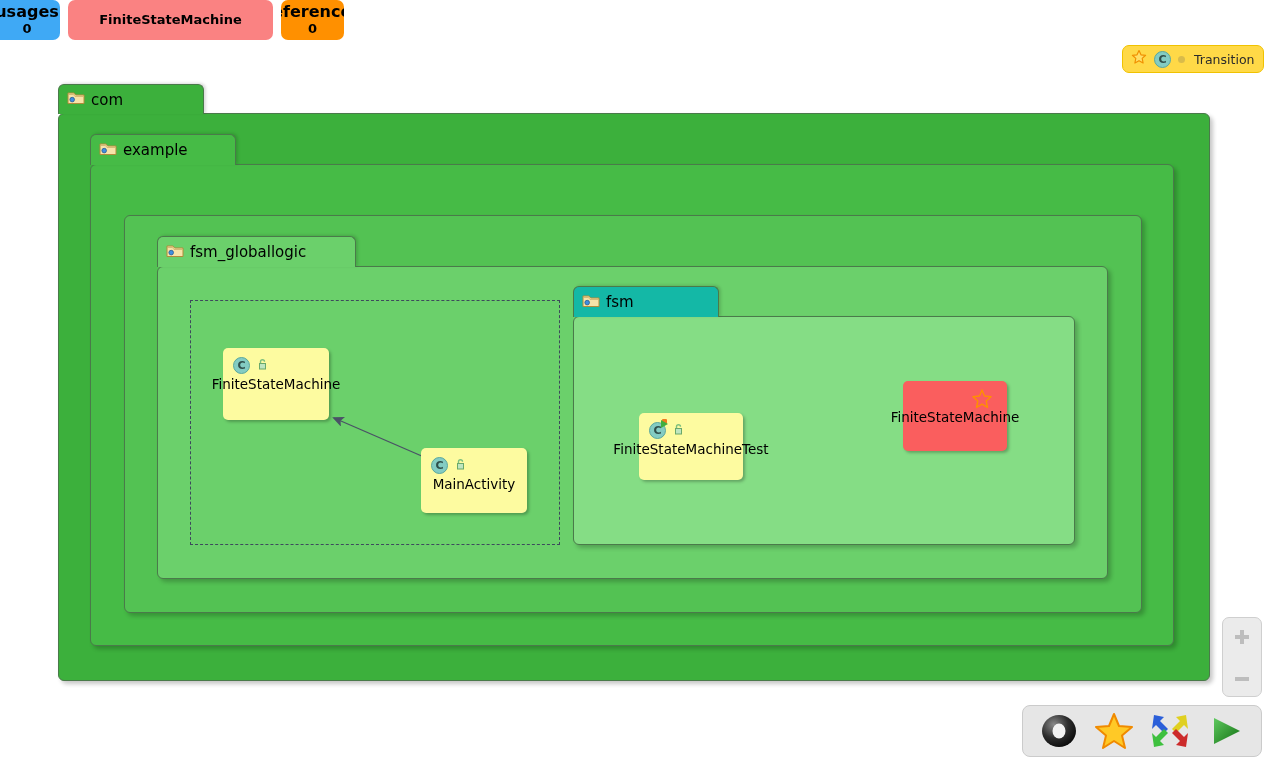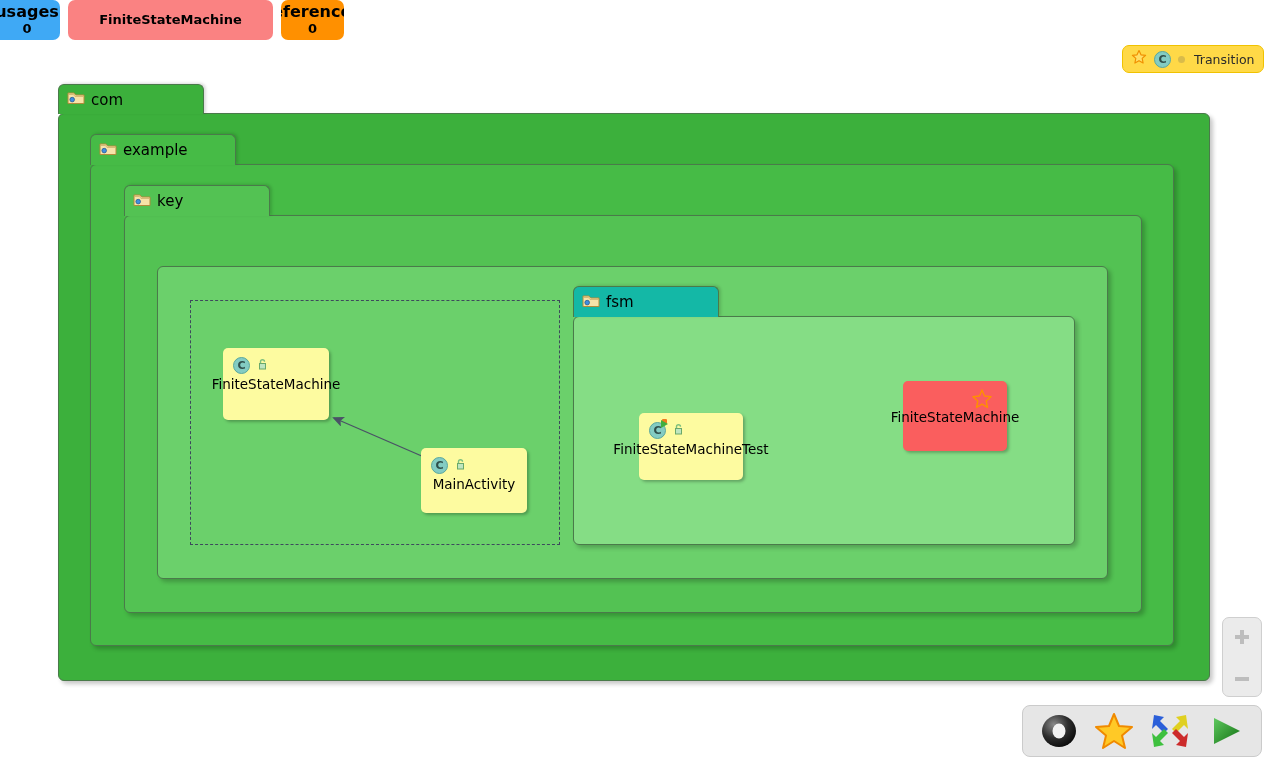--- a/index.html
+++ b/index.html
@@ -262,32 +262,32 @@
       <svg width="18" height="15" viewBox="0 0 18 15">
         <path d="M1,3 L1,13.5 L17,13.5 L17,5 L8.5,5 L7,3 Z" fill="#f7e3a8" stroke="#b08c3a" stroke-width="1"></path>
         <path d="M1,4.5 L6.5,4.5 L8,6.5 L16.5,6.5" fill="none" stroke="#cdb06a" stroke-width="0.8"></path>
         <circle cx="5.2" cy="9.6" r="2.3" fill="#3f8fe0" stroke="#245a95" stroke-width="0.8"></circle>
       </svg>
     </span>
     <span class="pkg-name">example</span>
   </div>
 
   <div class="pkg" id="pkg-key" style="left:124px; top:215px; width:1018px; height:398px; background:#53c253;"></div>
-  <div class="pkg-tab" id="tab-key" style="left:124px; top:185px; width:146px; height:31px; background:#53c253;">
+
+  <div class="pkg" id="pkg-fsmglobal" style="left:157px; top:266px; width:951px; height:313px; background:#6bd06b;"></div>
+  <div class="pkg-tab" id="tab-fsmglobal" style="left:157px; top:236px; width:199px; height:31px; background:#6bd06b;">
     <span class="folder-icon">
       <svg width="18" height="15" viewBox="0 0 18 15">
         <path d="M1,3 L1,13.5 L17,13.5 L17,5 L8.5,5 L7,3 Z" fill="#f7e3a8" stroke="#b08c3a" stroke-width="1"></path>
         <path d="M1,4.5 L6.5,4.5 L8,6.5 L16.5,6.5" fill="none" stroke="#cdb06a" stroke-width="0.8"></path>
         <circle cx="5.2" cy="9.6" r="2.3" fill="#3f8fe0" stroke="#245a95" stroke-width="0.8"></circle>
       </svg>
     </span>
-    <span class="pkg-name">key</span>
-  </div>
-
-  <div class="pkg" id="pkg-fsmglobal" style="left:157px; top:266px; width:951px; height:313px; background:#6bd06b;"></div>
+    <span class="pkg-name">fsm_globallogic</span>
+  </div>
 
   <div class="pkg" id="pkg-fsm" style="left:573px; top:316px; width:502px; height:229px; background:#85dd85;"></div>
   <div class="pkg-tab" id="tab-fsm" style="left:573px; top:286px; width:146px; height:31px; background:#14b8a6;">
     <span class="folder-icon">
       <svg width="18" height="15" viewBox="0 0 18 15">
         <path d="M1,3 L1,13.5 L17,13.5 L17,5 L8.5,5 L7,3 Z" fill="#f7e3a8" stroke="#b08c3a" stroke-width="1"></path>
         <path d="M1,4.5 L6.5,4.5 L8,6.5 L16.5,6.5" fill="none" stroke="#cdb06a" stroke-width="0.8"></path>
         <circle cx="5.2" cy="9.6" r="2.3" fill="#3f8fe0" stroke="#245a95" stroke-width="0.8"></circle>
       </svg>
     </span>

